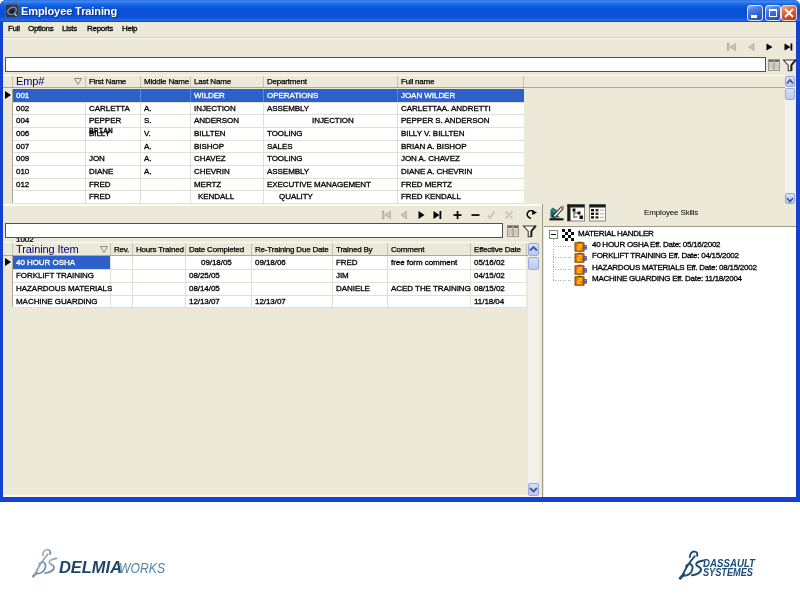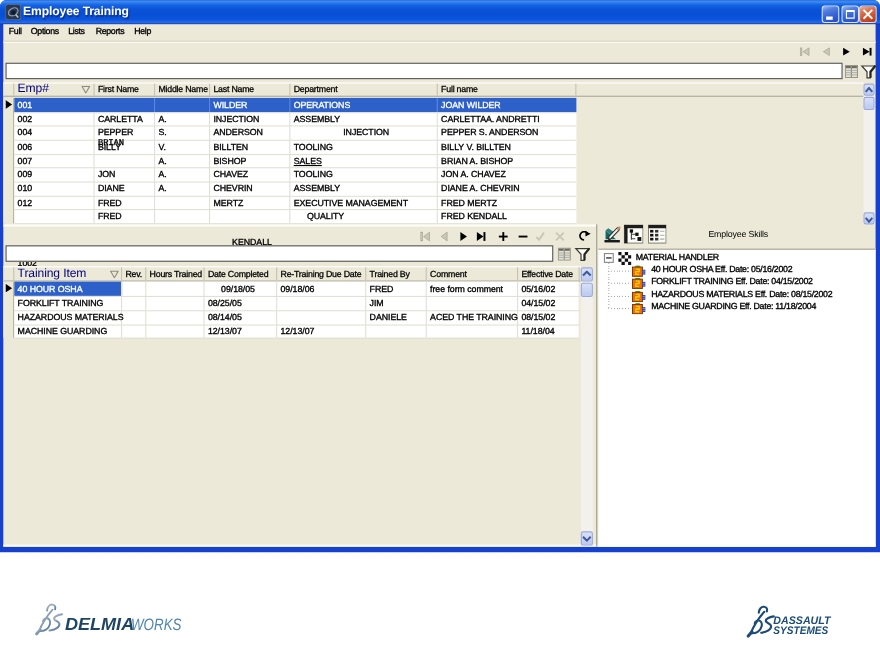--- a/index.html
+++ b/index.html
@@ -145,42 +145,42 @@
 <div class="t" style="left:16px;top:129px;">006</div>
 <div class="t" style="left:89px;top:129px;">BILLY</div>
 <div class="t" style="left:144px;top:129px;">V.</div>
 <div class="t" style="left:194px;top:129px;">BILLTEN</div>
 <div class="t" style="left:267px;top:129px;">TOOLING</div>
 <div class="t" style="left:401px;top:129px;">BILLY V. BILLTEN</div>
 <div class="t" style="left:16px;top:142px;">007</div>
 <div class="t" style="left:89px;top:126px;font-family:Liberation Mono, monospace;">BRIAN</div>
 <div class="t" style="left:144px;top:142px;">A.</div>
 <div class="t" style="left:194px;top:142px;">BISHOP</div>
-<div class="t" style="left:267px;top:142px;text-decoration:underline;">SALES</div>
+<div class="t" style="left:267px;top:142px;">SALES</div>
 <div class="t" style="left:401px;top:142px;">BRIAN A. BISHOP</div>
 <div class="t" style="left:16px;top:154px;">009</div>
 <div class="t" style="left:89px;top:154px;">JON</div>
 <div class="t" style="left:144px;top:154px;">A.</div>
 <div class="t" style="left:194px;top:154px;">CHAVEZ</div>
 <div class="t" style="left:267px;top:154px;">TOOLING</div>
 <div class="t" style="left:401px;top:154px;">JON A. CHAVEZ</div>
 <div class="t" style="left:16px;top:167px;">010</div>
 <div class="t" style="left:89px;top:167px;">DIANE</div>
 <div class="t" style="left:144px;top:167px;">A.</div>
 <div class="t" style="left:194px;top:167px;">CHEVRIN</div>
 <div class="t" style="left:267px;top:167px;">ASSEMBLY</div>
 <div class="t" style="left:401px;top:167px;">DIANE A. CHEVRIN</div>
 <div class="t" style="left:16px;top:180px;">012</div>
 <div class="t" style="left:89px;top:180px;">FRED</div>
 <div class="t" style="left:194px;top:180px;">MERTZ</div>
 <div class="t" style="left:267px;top:180px;">EXECUTIVE MANAGEMENT</div>
 <div class="t" style="left:401px;top:180px;">FRED MERTZ</div>
 <div class="t" style="left:16px;top:192px;margin-top:43px;">1002</div>
 <div class="t" style="left:89px;top:192px;">FRED</div>
-<div class="t" style="left:211px;top:192px;margin-top:24px;">KENDALL</div>
+<div class="t" style="left:198px;top:192px;">KENDALL</div>
 <div class="t" style="left:267px;top:192px;margin-left:12px;">QUALITY</div>
 <div class="t" style="left:401px;top:192px;">FRED KENDALL</div>
 <div class="abs" style="left:785px;top:76px;width:10px;height:128px;background:#F2F1EC;"></div>
 <div class="abs" style="left:785px;top:76px;width:10px;height:11px;background:linear-gradient(180deg,#D8E0F8,#BCC9F0);border:1px solid #9AA8D8;border-radius:2px;"></div>
 <svg class="abs" style="left:786px;top:79px" width="8" height="6">
       <polyline points="1,4.5 4.0,1 7,4.5" fill="none" stroke="#3C5A99" stroke-width="1.8"></polyline>
     </svg>
 <div class="abs" style="left:785px;top:88px;width:10px;height:12px;background:linear-gradient(180deg,#D8E0F8,#BCC9F0);border:1px solid #9AA8D8;border-radius:2px;"></div>
 <div class="abs" style="left:785px;top:193px;width:10px;height:11px;background:linear-gradient(180deg,#D8E0F8,#BCC9F0);border:1px solid #9AA8D8;border-radius:2px;"></div>
 <svg class="abs" style="left:786px;top:197px" width="8" height="6">

